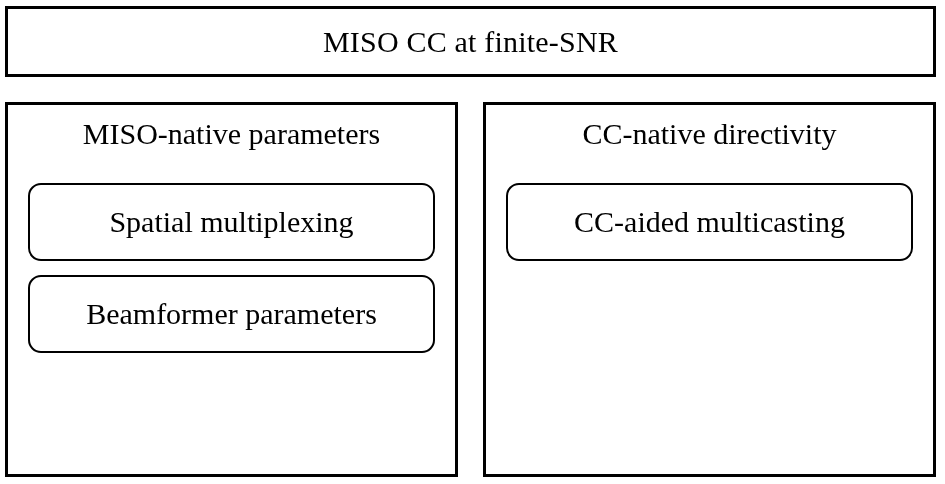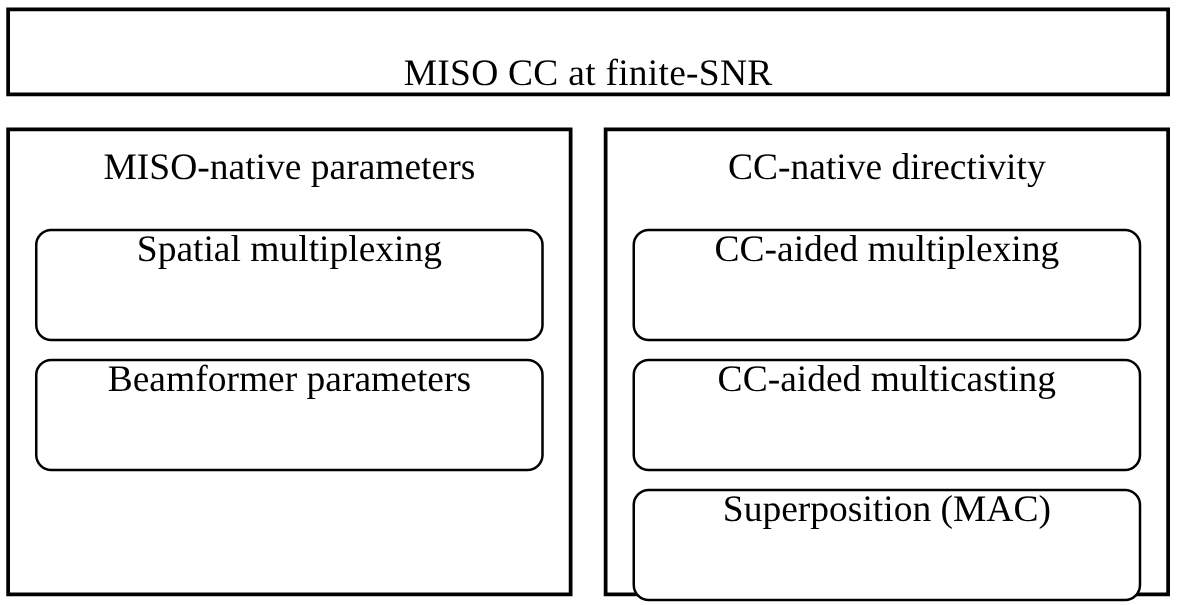--- a/index.html
+++ b/index.html
@@ -24,21 +24,21 @@
   .title-box {
     position: absolute;
     left: 5px;
     top: 6px;
     width: 931px;
     height: 71px;
     box-sizing: border-box;
     border: 3px solid #000000;
     background: #ffffff;
     display: flex;
-    align-items: flex-end;
+    align-items: center;
     justify-content: center;
   }
   .title-text {
     font-size: 30px;
     line-height: 1;
     letter-spacing: 0.2px;
     white-space: nowrap;
   }
 
   
@@ -74,25 +74,26 @@
     position: absolute;
     left: 20px;
     right: 20px;
     top: 78px;
     display: flex;
     flex-direction: column;
     gap: 14px;
   }
   .leaf-box {
     box-sizing: border-box;
-    height: 90px;
+    height: 78px;
     border: 2px solid #000000;
     border-radius: 13px;
     background: #ffffff;
     display: flex;
+    align-items: center;
     justify-content: center;
   }
   .leaf-text {
     font-size: 30px;
     line-height: 1;
     white-space: nowrap;
   }
 </style>
 </head>
 <body>
@@ -112,24 +113,18 @@
       <div class="leaf-box">
         <span class="leaf-text">Beamformer parameters</span>
       </div>
     </div>
   </div>
 
   <div class="panel panel-right">
     <div class="panel-heading">CC-native directivity</div>
     <div class="leaf-list">
       <div class="leaf-box">
-        <span class="leaf-text">CC-aided multiplexing</span>
-      </div>
-      <div class="leaf-box">
         <span class="leaf-text">CC-aided multicasting</span>
-      </div>
-      <div class="leaf-box">
-        <span class="leaf-text">Superposition (MAC)</span>
       </div>
     </div>
   </div>
 
 </div>
 
 </body></html>

